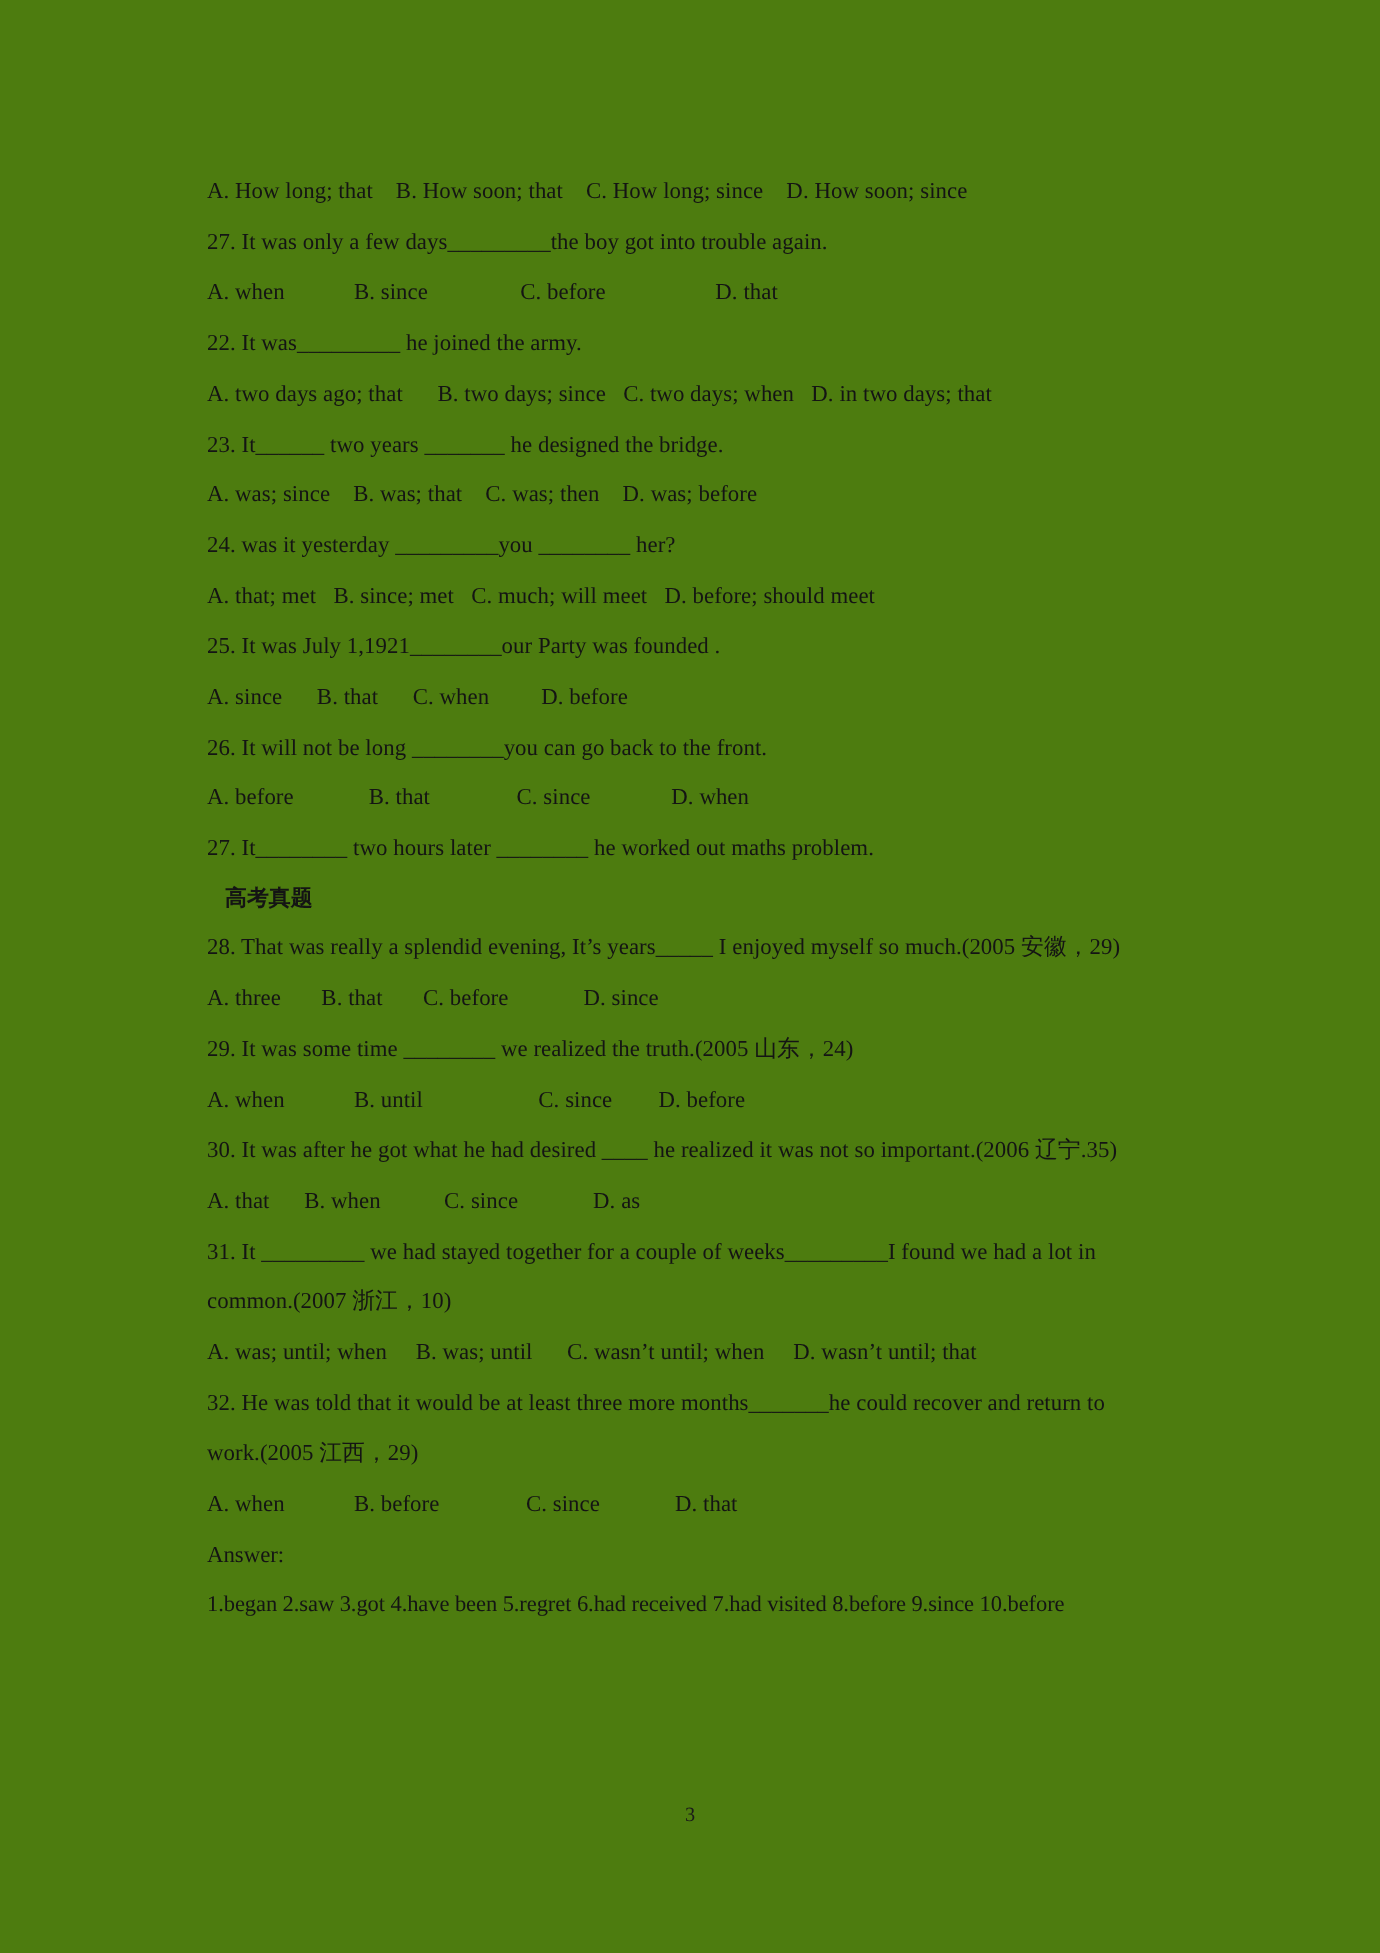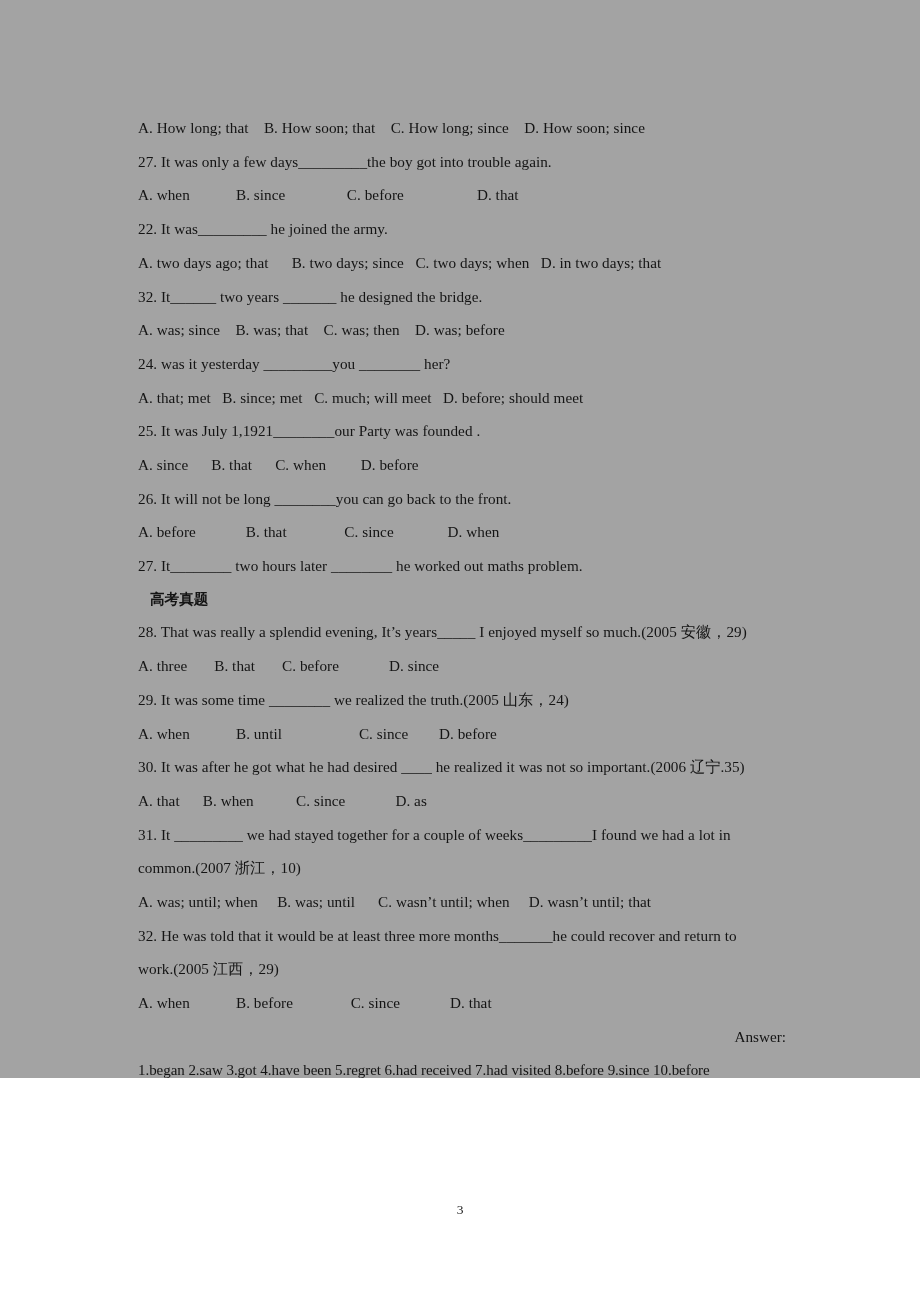--- a/index.html
+++ b/index.html
@@ -13,22 +13,22 @@
     height: 1302px;
     font-family: "Liberation Serif", "DejaVu Serif", serif;
     color: #141414;
     position: relative;
     overflow: hidden;
   }
   .page {
     position: absolute;
     top: 0; left: 0;
     width: 920px;
-    height: 1078px;
-    background: #a3a3a3;
+    height: 1302px;
+    background: #4d7c0f;
   }
   .content {
     position: absolute;
     left: 138px;
     top: 120px;
     width: 648px;
   }
   .line {
     font-size: 15.2px;
     line-height: 1.0;
@@ -52,21 +52,20 @@
     font-family: "DejaVu Sans", "Liberation Sans", sans-serif;
     font-size: 14.6px;
     margin: 0 0 18px 12px;
     line-height: 1.0;
     font-weight: bold;
   }
   .answer-label {
     font-size: 15.2px;
     margin: 0 0 18.5px 0;
     line-height: 1.0;
-    text-align: right;
   }
   .answer-line {
     font-size: 15px;
     margin: 0 0 18.5px 0;
     line-height: 1.0;
     letter-spacing: -0.05px;
   }
   .pagenum {
     position: absolute;
     left: 0;
@@ -83,21 +82,21 @@
 
 <div class="page">
 
   <div class="content">
 
     <div class="line opts">A. How long; that    B. How soon; that    C. How long; since    D. How soon; since</div>
     <div class="line stem">27. It was only a few days_________the boy got into trouble again.</div>
     <div class="line opts">A. when            B. since                C. before                   D. that</div>
     <div class="line stem">22. It was_________ he joined the army.</div>
     <div class="line opts">A. two days ago; that      B. two days; since   C. two days; when   D. in two days; that</div>
-    <div class="line stem">32. It______ two years _______ he designed the bridge.</div>
+    <div class="line stem">23. It______ two years _______ he designed the bridge.</div>
     <div class="line opts">A. was; since    B. was; that    C. was; then    D. was; before</div>
     <div class="line stem">24. was it yesterday _________you ________ her?</div>
     <div class="line opts">A. that; met   B. since; met   C. much; will meet   D. before; should meet</div>
     <div class="line stem">25. It was July 1,1921________our Party was founded .</div>
     <div class="line opts">A. since      B. that      C. when         D. before</div>
     <div class="line stem">26. It will not be long ________you can go back to the front.</div>
     <div class="line opts">A. before             B. that               C. since              D. when</div>
     <div class="line stem">27. It________ two hours later ________ he worked out maths problem.</div>
 
     <div class="section-head">高考真题</div>

